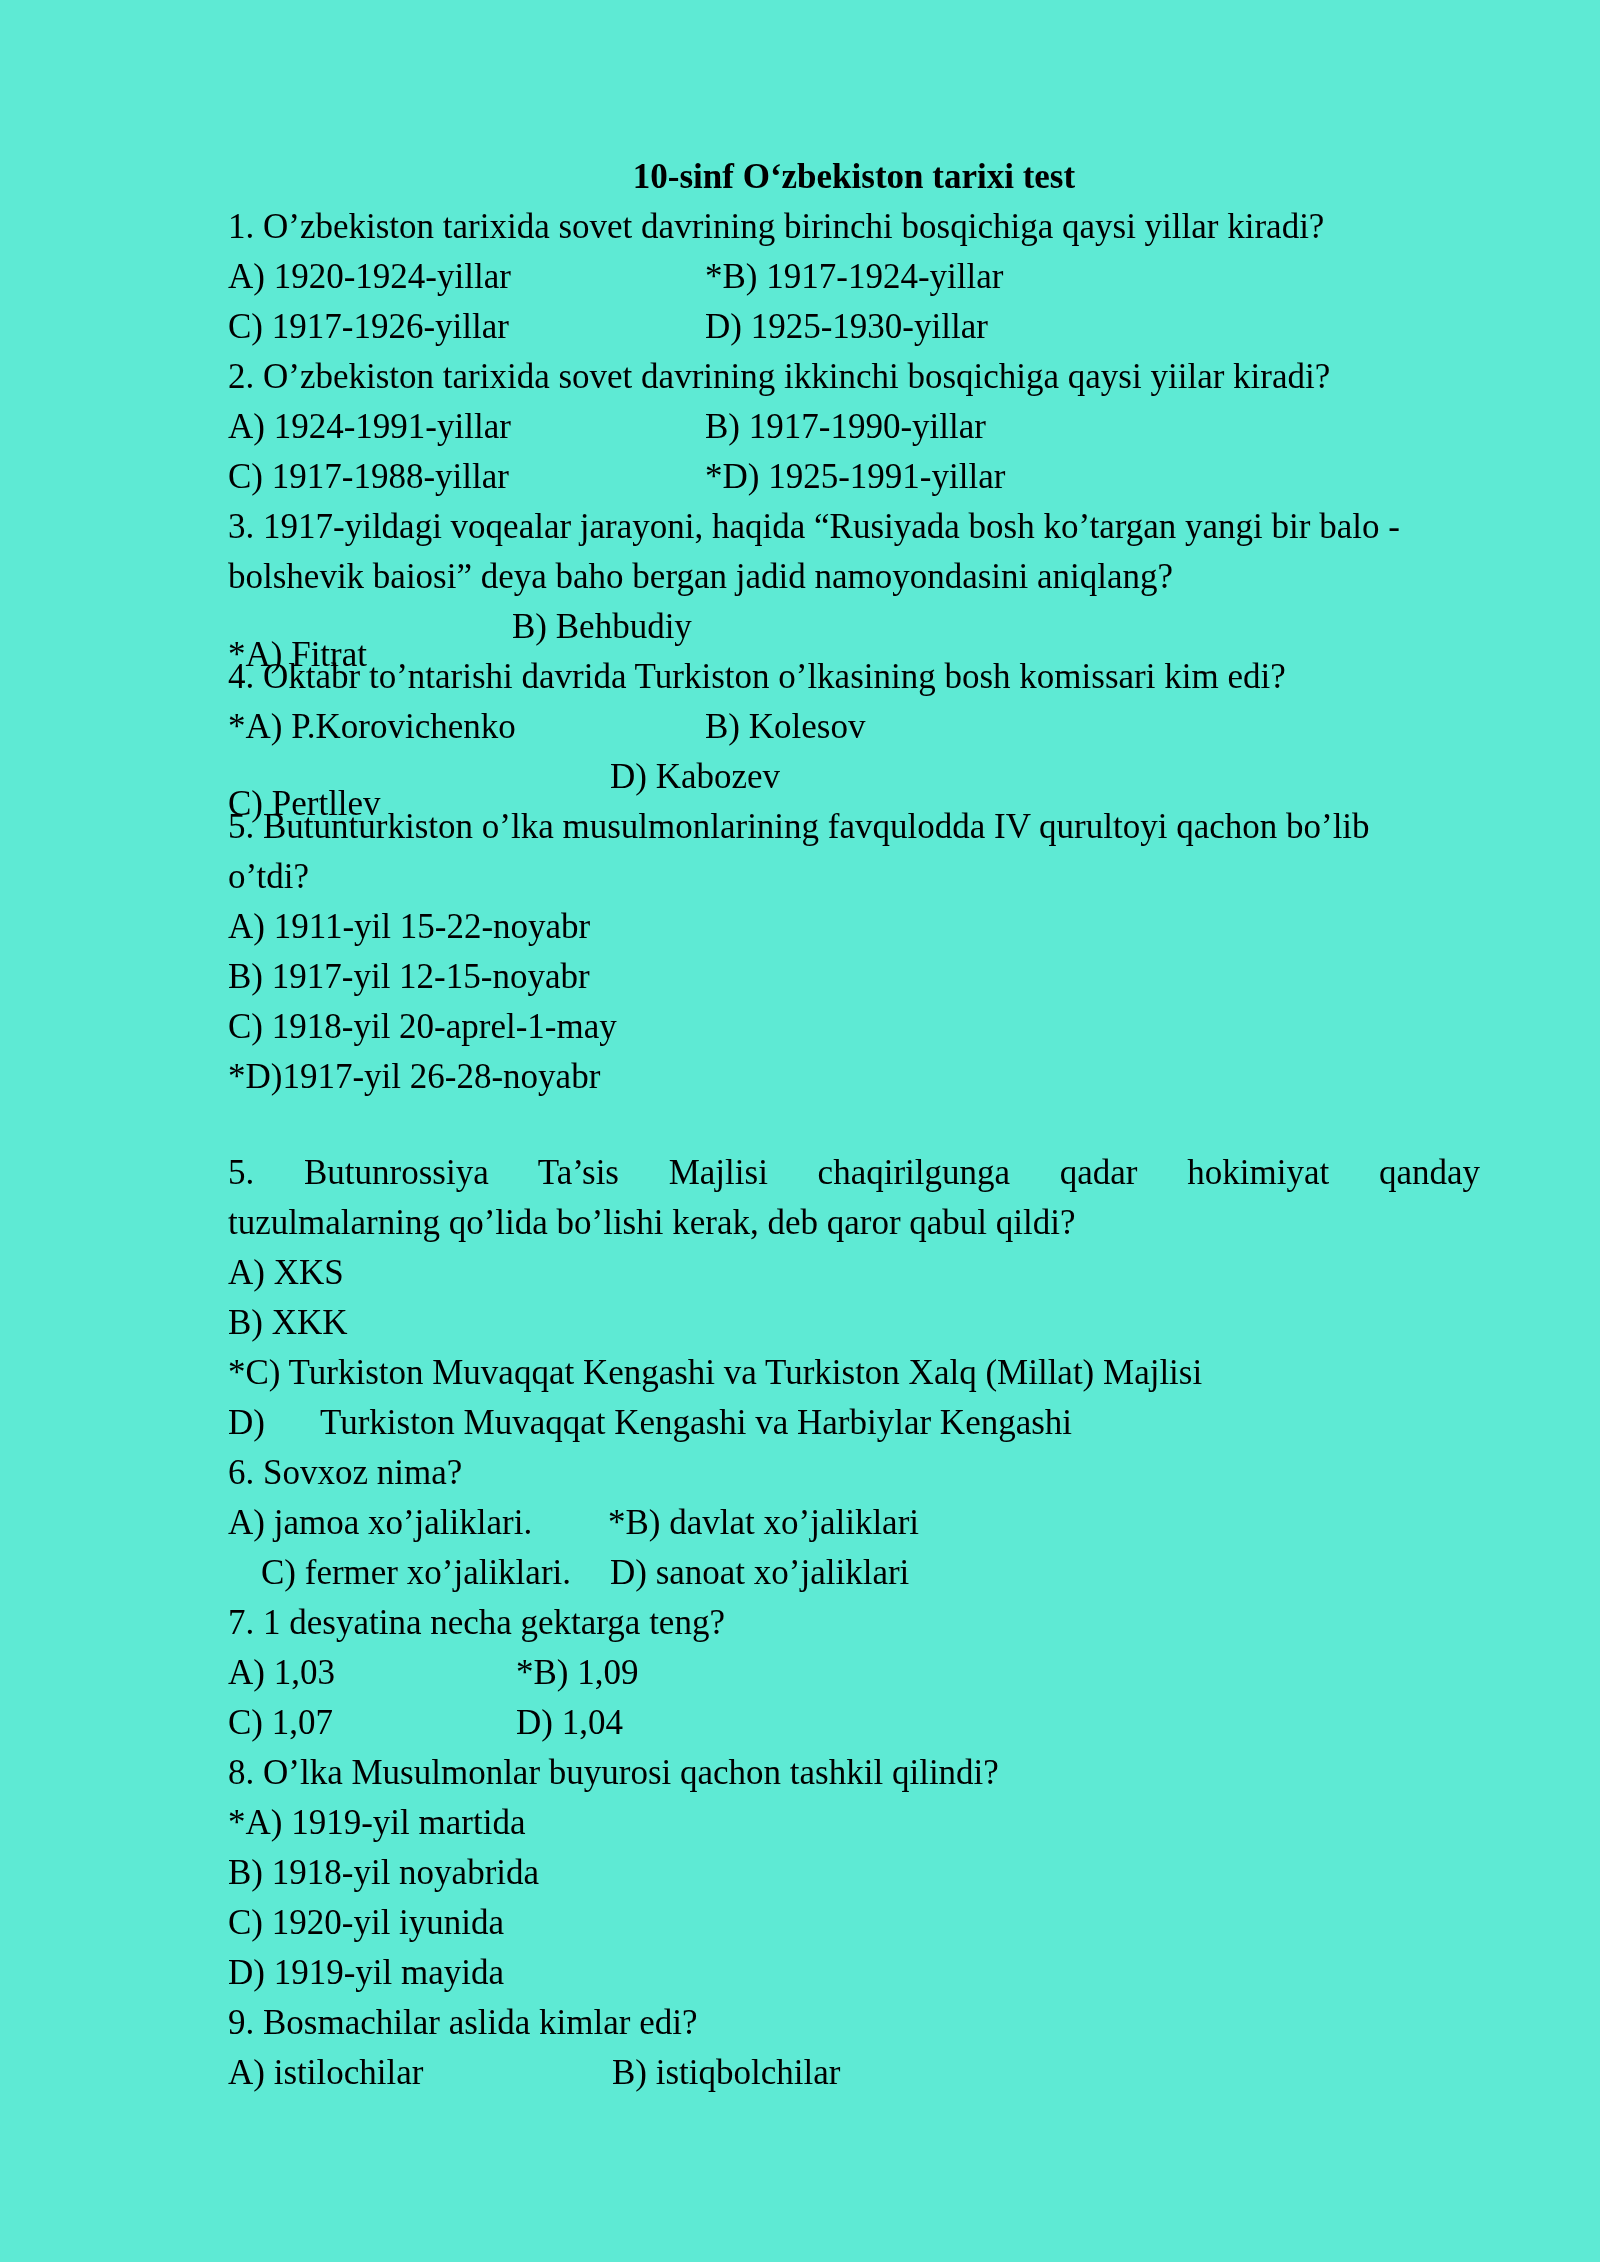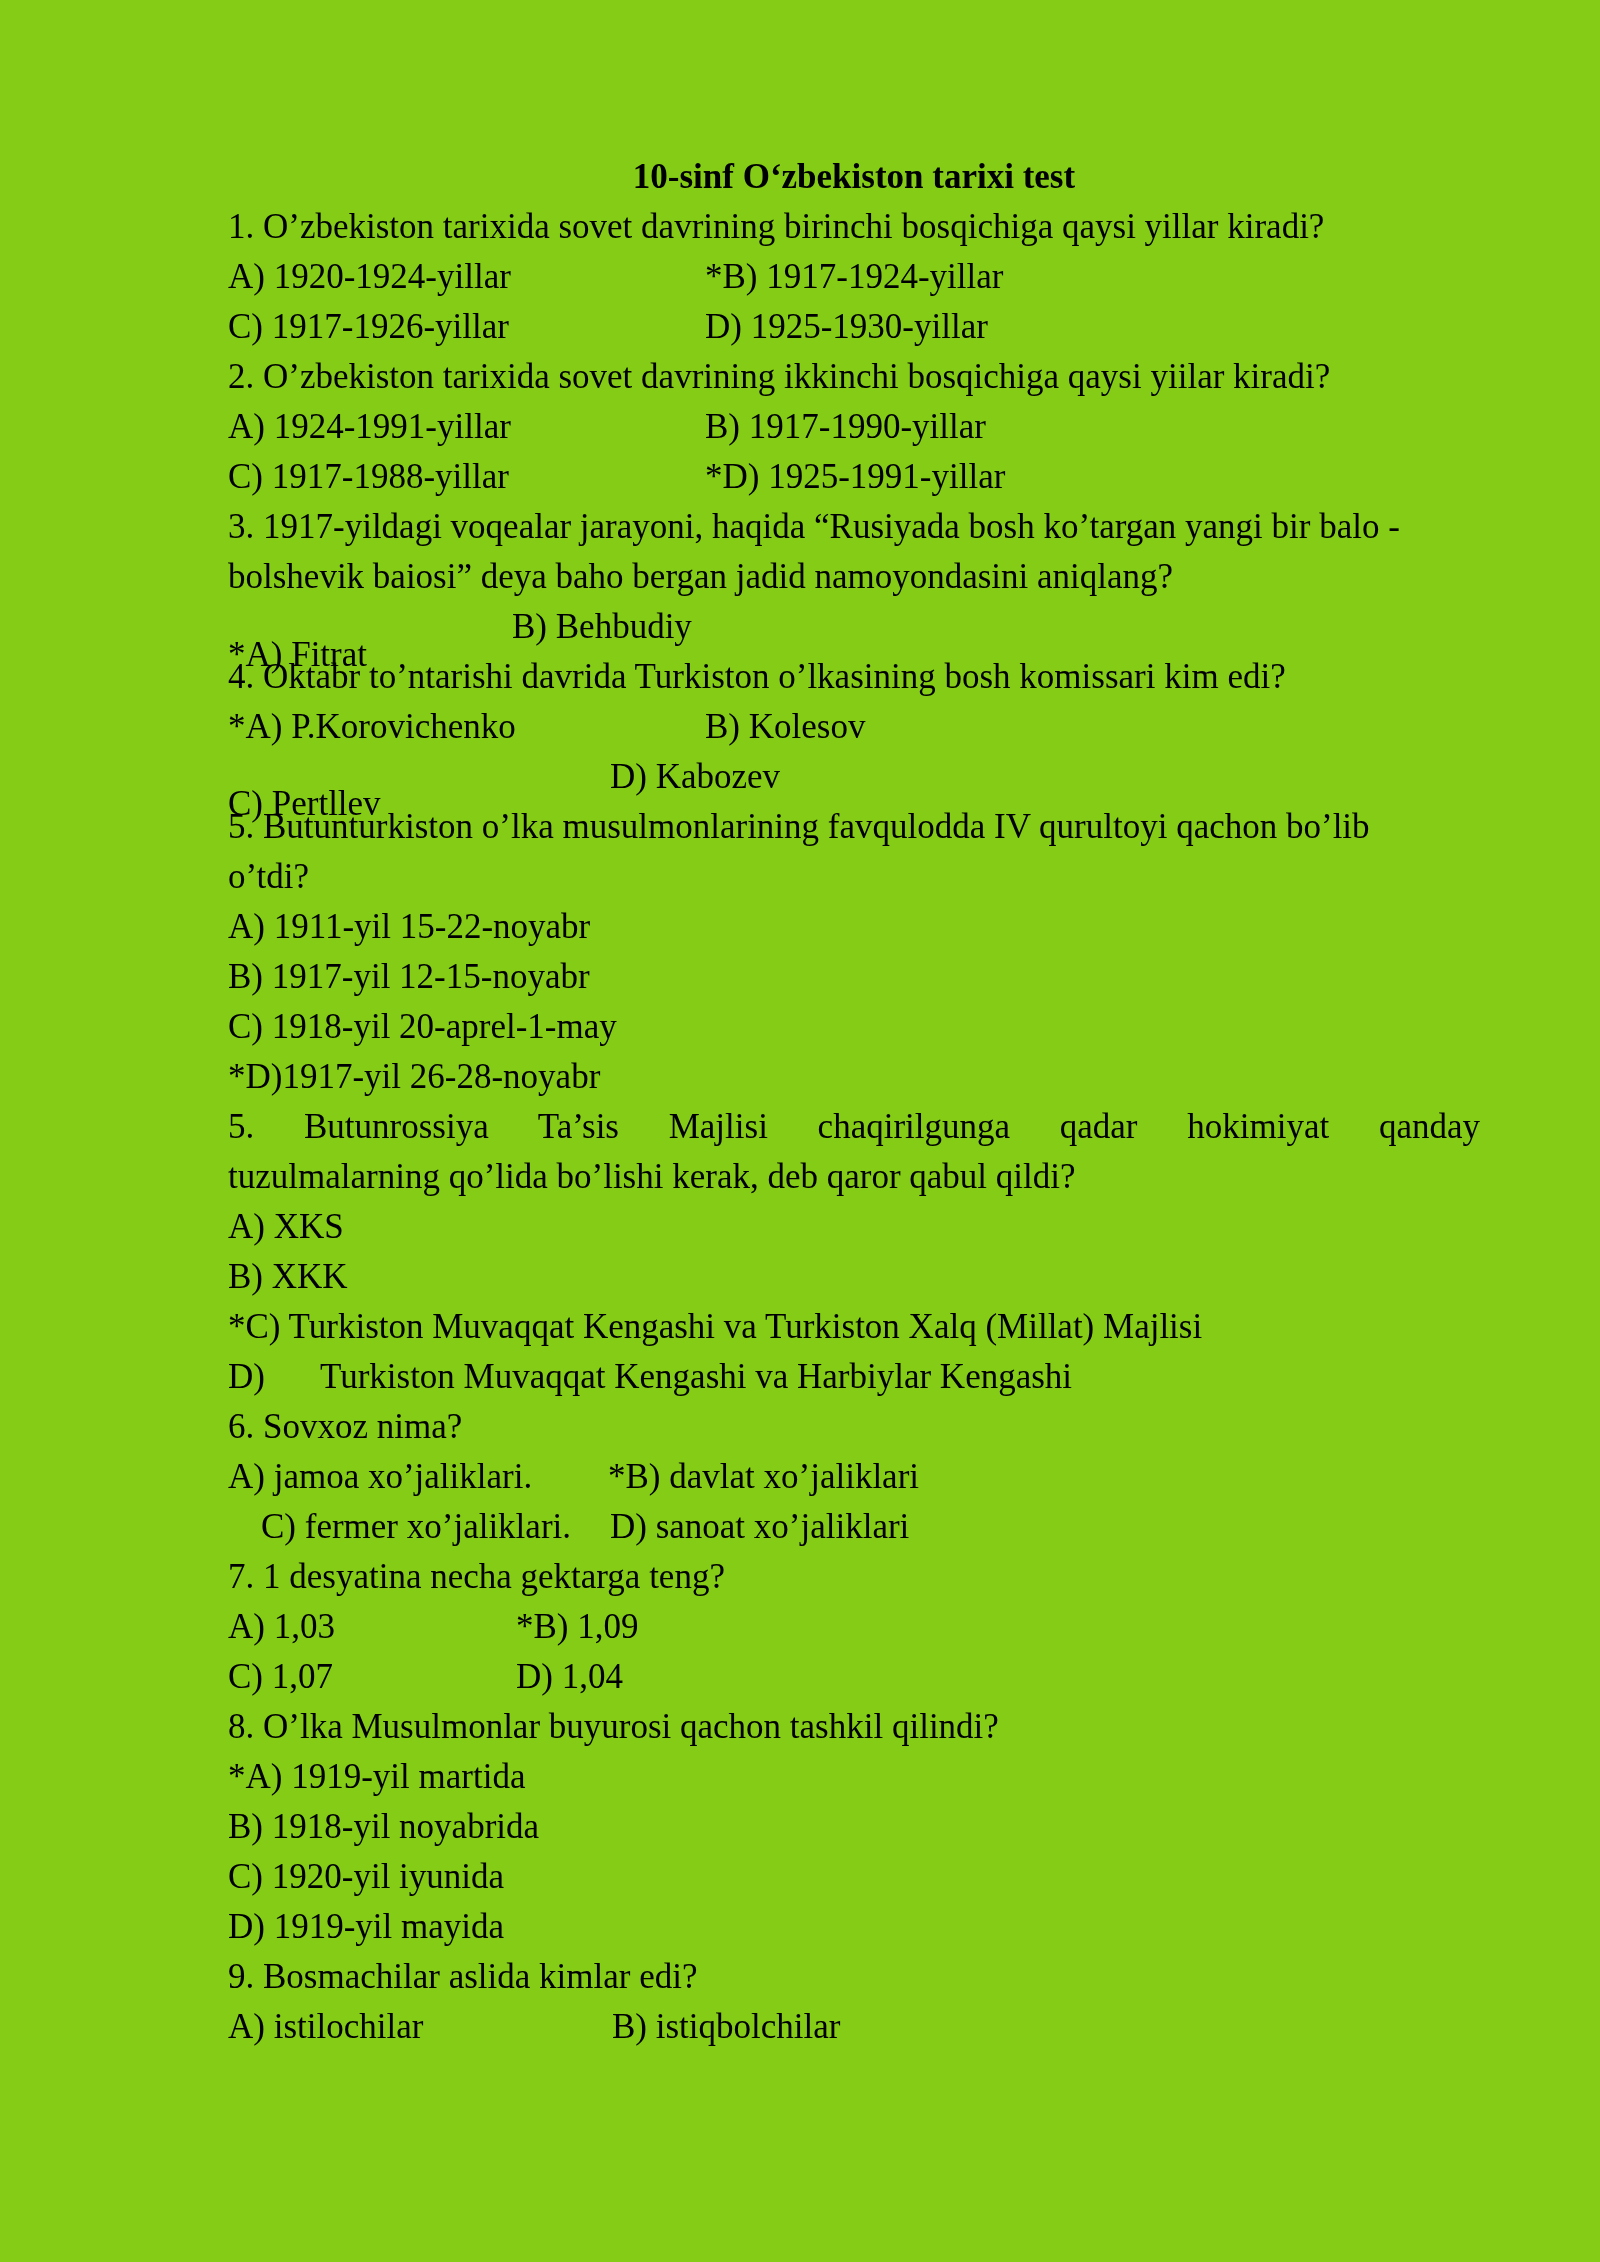--- a/index.html
+++ b/index.html
@@ -4,21 +4,21 @@
 <style>
   html, body {
     margin: 0;
     padding: 0;
     background: #ffffff;
   }
   .page {
     position: relative;
     width: 1600px;
     height: 2262px;
-    background: #84cc16;
+    background: #5eead4;
     overflow: hidden;
     font-family: "Liberation Serif", "DejaVu Serif", serif;
     font-size: 35px;
     color: #000000;
   }
   .content {
     position: absolute;
     top: 152px;
     left: 228px;
     width: 1252px;
@@ -31,20 +31,21 @@
   .title {
     font-weight: bold;
     text-align: center;
     white-space: nowrap;
   }
   .justify-full {
     white-space: normal;
     text-align: justify;
     text-align-last: justify;
     overflow: hidden;
+    margin-top: 46px;
   }
   .row {
     display: flex;
   }
   .c1 { flex: 0 0 auto; }
   .c2 { flex: 0 0 auto; }
   
   .w477 { width: 477px; }
   .w284 { width: 284px; margin-top: 28px; }
   .w386 { width: 386px; }

